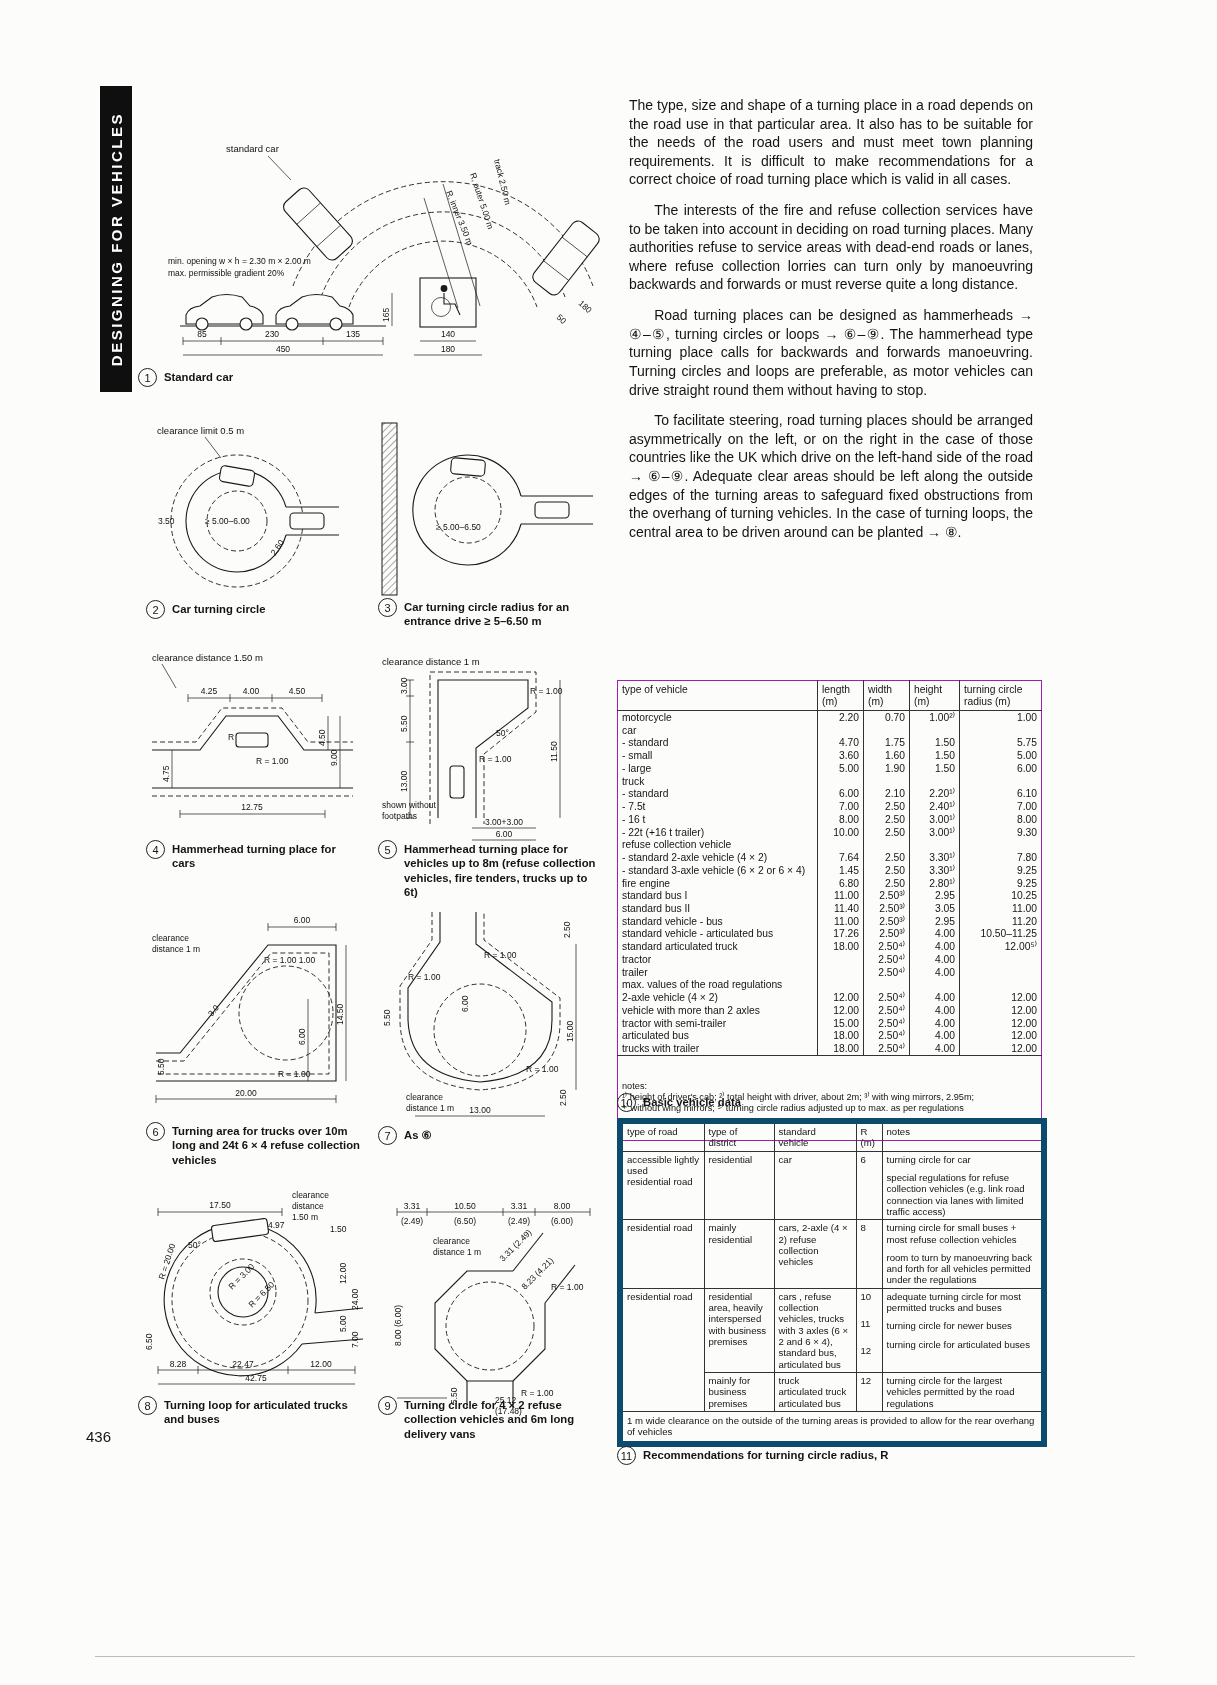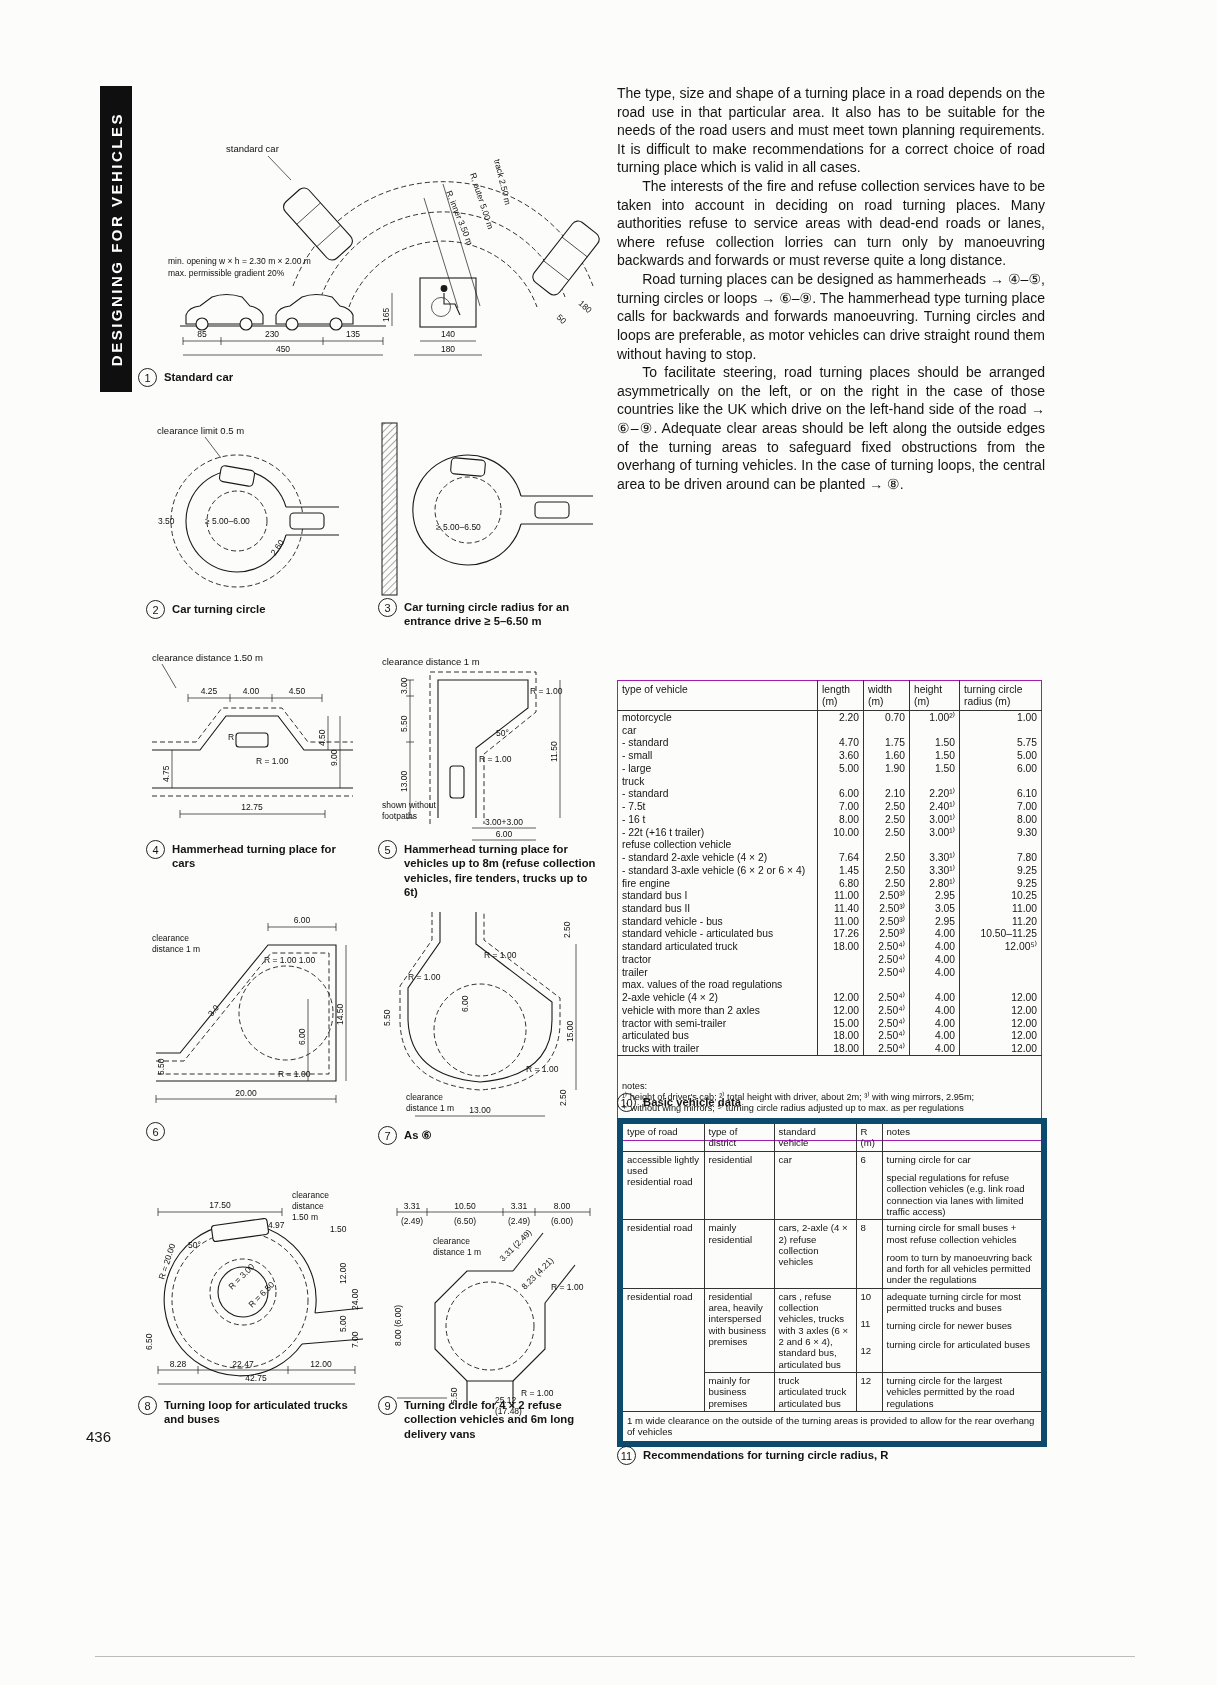--- a/index.html
+++ b/index.html
@@ -8,21 +8,21 @@
 
   
   .banner { position:absolute; left:100px; top:86px; width:32px; height:306px; background:#0f0f0f;
             display:flex; align-items:center; justify-content:center; }
   .banner-text { writing-mode:vertical-rl; transform:rotate(180deg); color:#fff; font-weight:bold;
                  font-size:15px; letter-spacing:2.5px; white-space:nowrap; }
 
   
   .article { position:absolute; left:617px; top:84px; width:428px; }
   .article h1 { font-size:20px; font-weight:700; letter-spacing:0.4px; margin:0 0 12px 0; text-align:right; }
-  p.body-para { margin:0; font-size:14px; line-height:1.33; text-align:justify; }
+  p.body-para { margin:12px; font-size:14px; line-height:1.33; text-align:justify; }
   p.body-para + p.body-para { text-indent:1.8em; }
 
   
   .figcap { position:absolute; display:flex; gap:7px; align-items:flex-start; }
   .figcap .circ { width:19px; height:19px; border:1.3px solid #222; border-radius:50%; font-size:11px;
                   display:flex; align-items:center; justify-content:center; flex:0 0 auto; box-sizing:border-box; }
   .figcap .captext { font-weight:bold; font-size:11.3px; line-height:1.28; padding-top:2px; }
 
   
   .fig { position:absolute; }
@@ -277,20 +277,21 @@
       <text class="sm" transform="translate(14,172) rotate(-90)">5.50</text>
       <text class="sm" x="128" y="174">R = 1.00</text>
       <line class="thin" x1="6" y1="196" x2="186" y2="196"></line>
       <line class="thin" x1="6" y1="192" x2="6" y2="200"></line>
         <line class="thin" x1="186" y1="192" x2="186" y2="200"></line>
       <text class="sm" x="96" y="193" text-anchor="middle">20.00</text>
     </svg>
   </div>
   <div class="figcap" style="left:146px; top:1122px; width:218px;">
     <span class="circ">6</span>
+    <span class="captext">Turning area for trucks over 10m long and 24t 6 × 4 refuse collection vehicles</span>
   </div>
 
   <div class="fig" style="left:380px; top:900px;">
     <svg viewBox="0 0 210 225" width="210" height="225">
       <path class="s" d="M60,12 L60,42 L28,88 L28,120 Q30,176 100,182 Q172,176 172,120 L172,102 L96,44 L96,12"></path>
       <path class="d" d="M52,12 L52,40 L20,86 L20,122 Q22,184 100,190 Q180,184 180,122 L180,98 L104,40 L104,12"></path>
       <circle class="d" cx="100" cy="130" r="46"></circle>
       <text class="sm" transform="translate(190,38) rotate(-90)">2.50</text>
       <text class="sm" x="104" y="58">R = 1.00</text>
       <text class="sm" x="28" y="80">R = 1.00</text>

